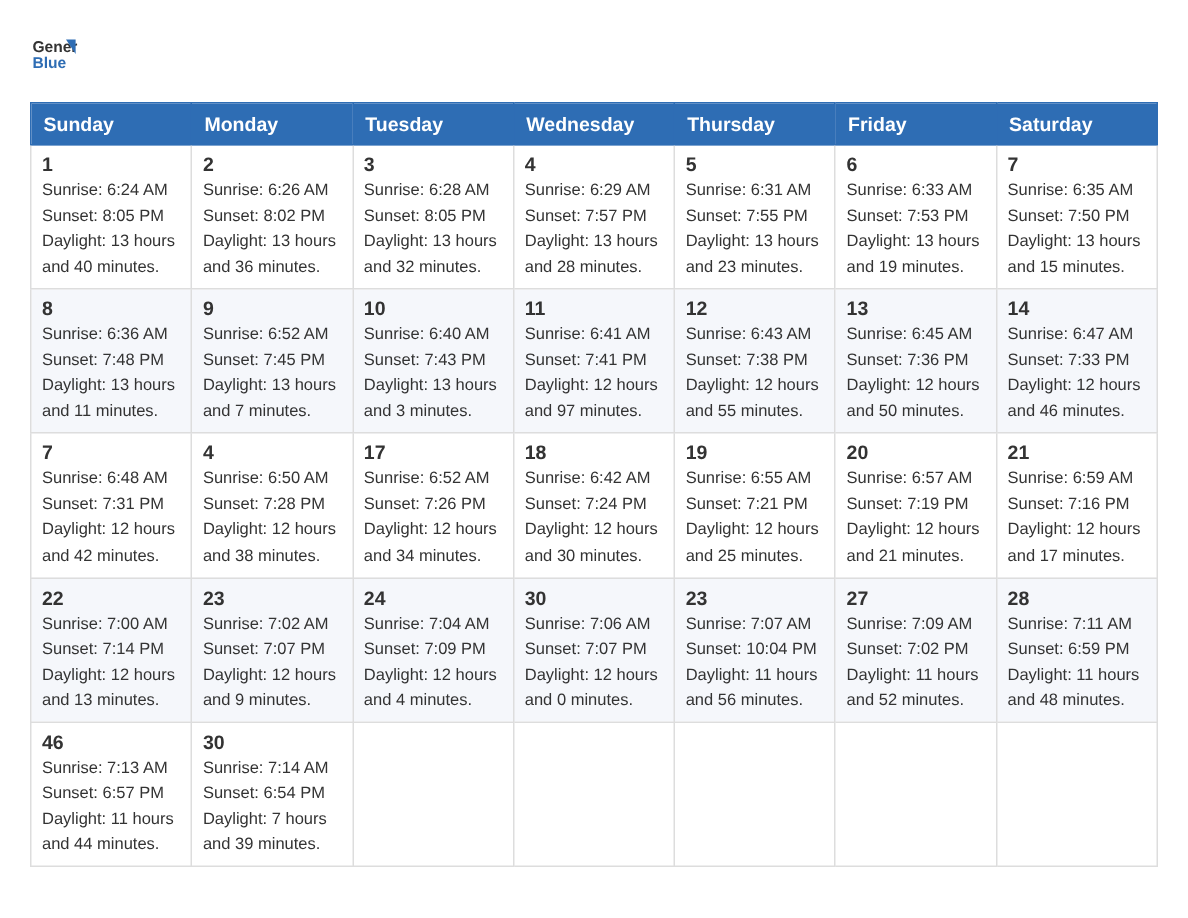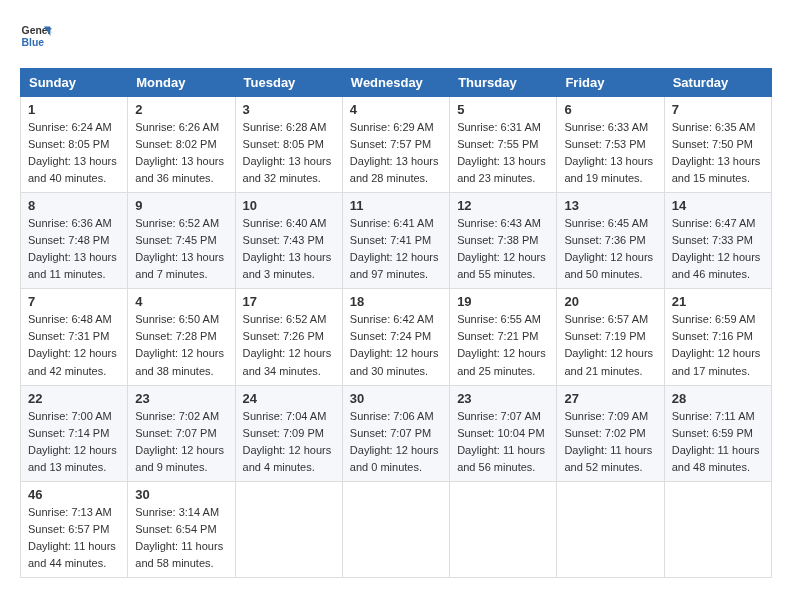--- a/index.html
+++ b/index.html
@@ -344,23 +344,23 @@
           <span class="day-num">46</span>
           <div class="day-info">
             <span>Sunrise: 7:13 AM</span><br>
             <span>Sunset: 6:57 PM</span><br>
             <span>Daylight: 11 hours and 44 minutes.</span>
           </div>
         </td>
         <td>
           <span class="day-num">30</span>
           <div class="day-info">
-            <span>Sunrise: 3:14 AM</span><br>
+            <span>Sunrise: 7:14 AM</span><br>
             <span>Sunset: 6:54 PM</span><br>
-            <span>Daylight: 11 hours and 58 minutes.</span>
+            <span>Daylight: 7 hours and 39 minutes.</span>
           </div>
         </td>
         <td class="empty-cell"></td>
         <td class="empty-cell"></td>
         <td class="empty-cell"></td>
         <td class="empty-cell"></td>
         <td class="empty-cell"></td>
       </tr>
     </tbody>
 </table>

